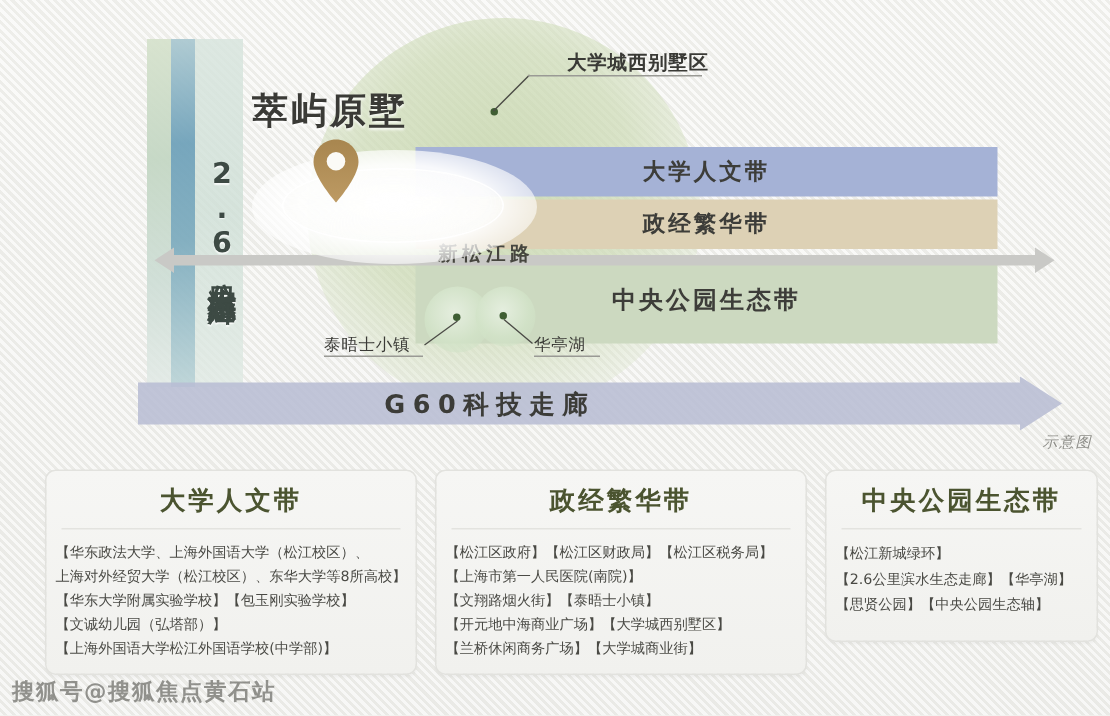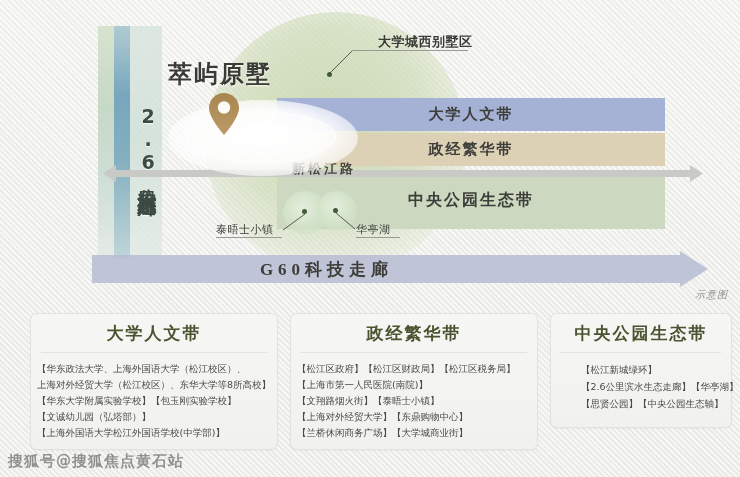--- a/index.html
+++ b/index.html
@@ -88,21 +88,21 @@
     position:absolute; left:292px; top:160px;
     font-size:13px; font-weight:600; color:#46463f; letter-spacing:3px;
     background:transparent;
   }
 
   
   .g60-arrow { position:absolute; left:92px; top:251px; width:616px; height:36px; }
   .g60-label {
     position:absolute; left:0; top:251px; width:653px; height:36px;
     display:flex; align-items:center; justify-content:center;
-    font-size:17px; font-weight:700; color:#3c3c38; letter-spacing:5px;font-family:Liberation Serif, serif;
+    font-size:17px; font-weight:700; color:#3c3c38; letter-spacing:5px;
   }
 
   
   .lake { position:absolute; border-radius:50%;
     background:radial-gradient(circle at 45% 40%, rgba(230,239,224,.95) 0%, rgba(210,227,200,.85) 55%, rgba(205,224,196,.35) 85%, rgba(255,255,255,0) 100%); }
   .lake-1 { left:283px; top:191px; width:44px; height:44px; }
   .lake-2 { left:317px; top:191px; width:40px; height:40px; }
 
   .poi-dot { position:absolute; width:5px; height:5px; border-radius:50%; background:#3f5e33; }
 
@@ -136,21 +136,21 @@
     text-align:center; font-size:17px; font-weight:700;
     color:#4b5430; letter-spacing:2px;
     padding:8px 0 7px;
   }
   .card-sep { height:1px; background:#e3e3df; margin:0 10px; }
   .card-body { padding:8px 6px 6px; }
   .card-line {
     text-align:left; font-size:9.5px; color:#4a4a45;
     line-height:16px; white-space:nowrap; letter-spacing:0;
   }
-  .card-3 .card-line { font-size:9.5px; line-height:17px;margin-left:24px; }
+  .card-3 .card-line { font-size:9.5px; line-height:17px; }
 
   
   .watermark {
     position:absolute; left:8px; top:452px;
     font-size:15px; font-weight:700; letter-spacing:1px;
     color:#6d6d68; opacity:.72;
   }
 </style>
 </head>
 <body>
@@ -243,21 +243,21 @@
       </div>
     </div>
 
     <div class="card card-2">
       <div class="card-title">政经繁华带</div>
       <div class="card-sep"></div>
       <div class="card-body">
         <div class="card-line">【松江区政府】【松江区财政局】【松江区税务局】</div>
         <div class="card-line">【上海市第一人民医院(南院)】</div>
         <div class="card-line">【文翔路烟火街】【泰晤士小镇】</div>
-        <div class="card-line">【上海对外经贸大学】【东鼎购物中心】</div>
+        <div class="card-line">【开元地中海商业广场】【大学城西别墅区】</div>
         <div class="card-line">【兰桥休闲商务广场】【大学城商业街】</div>
       </div>
     </div>
 
     <div class="card card-3">
       <div class="card-title">中央公园生态带</div>
       <div class="card-sep"></div>
       <div class="card-body">
         <div class="card-line">【松江新城绿环】</div>
         <div class="card-line">【2.6公里滨水生态走廊】【华亭湖】</div>

